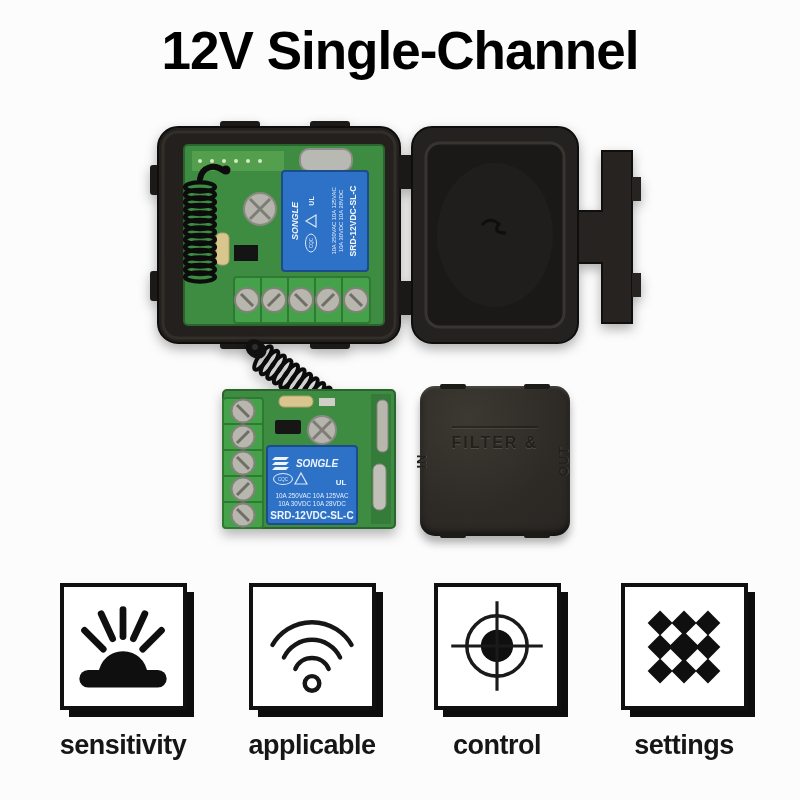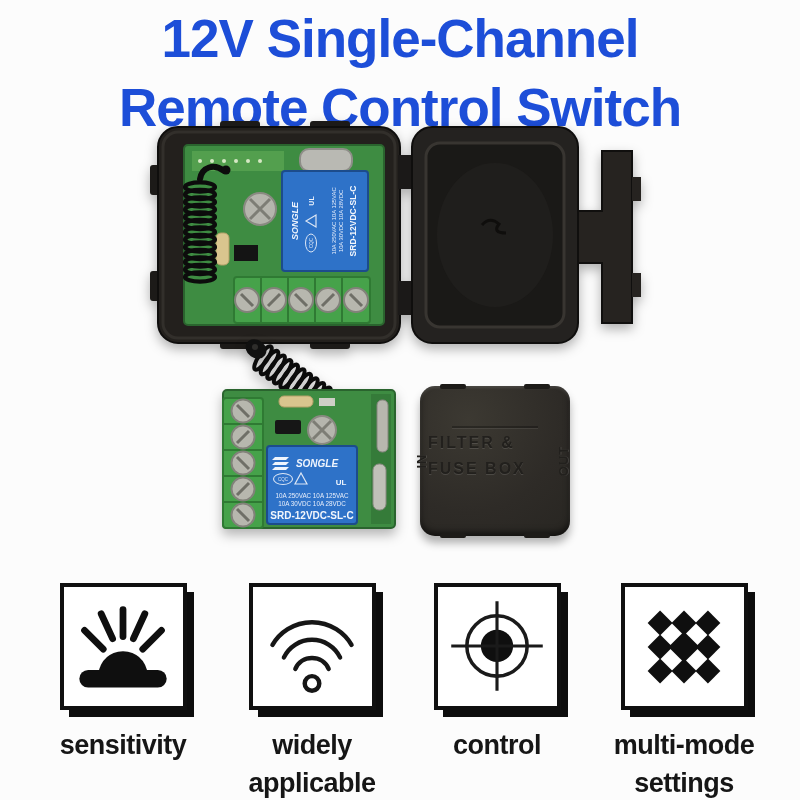--- a/index.html
+++ b/index.html
@@ -4,37 +4,37 @@
 <style>
   html,body{margin:0;padding:0;}
   body{
     width:800px;height:800px;position:relative;overflow:hidden;
     background:#fcfcfc;
     font-family:"Liberation Sans","DejaVu Sans",sans-serif;
   }
   .stage{position:absolute;inset:0;}
   
   .title{
-    position:absolute;top:4px;left:0;width:800px;text-align:center;
-    color:#1d4ed8;font-weight:bold;font-size:53px;line-height:69px;
+    position:absolute;top:16px;left:0;width:800px;text-align:center;
+    color:#000000;font-weight:bold;font-size:53px;line-height:69px;
     letter-spacing:-1px;
   }
   
   .photo-top{position:absolute;left:150px;top:121px;filter:drop-shadow(0 5px 6px rgba(0,0,0,.30));}
   .photo-pcb{position:absolute;left:195px;top:338px;filter:drop-shadow(0 6px 6px rgba(0,0,0,.28));}
   .filter-box{
     position:absolute;left:420px;top:386px;width:150px;height:150px;
     background:radial-gradient(circle at 32% 22%, #3c3932 0%, #2e2b27 60%, #282622 100%);
     border-radius:15px;
     box-shadow:inset 0 2px 3px rgba(255,255,255,.12), inset 0 -4px 6px rgba(0,0,0,.55), 0 7px 8px rgba(0,0,0,.30);
   }
   .filter-box .tab{position:absolute;width:26px;height:5px;background:#1d1b18;border-radius:2px;}
   .emboss{color:#22201d;text-shadow:0 1px 0 rgba(255,255,255,.12);}
   .fb-text{
-    position:absolute;left:8px;right:0;top:44px;text-align:left;
+    position:absolute;left:0;right:0;top:44px;text-align:center;
     font-size:16px;font-weight:bold;letter-spacing:2px;line-height:26px;
   }
   .fb-line{position:absolute;left:32px;right:32px;top:40px;height:2px;
     background:rgba(0,0,0,.28);box-shadow:0 1px 0 rgba(255,255,255,.08);}
   .fb-side{
     position:absolute;top:50%;font-size:13px;font-weight:bold;letter-spacing:1px;
   }
   .fb-in{left:-6px;transform:translateY(-50%) rotate(-90deg);}
   .fb-out{right:-8px;transform:translateY(-50%) rotate(-90deg);}
   
@@ -48,21 +48,20 @@
     line-height:38px;letter-spacing:-.5px;white-space:nowrap;}
   .f1{left:13px;} .f2{left:202px;} .f3{left:387px;} .f4{left:574px;}
 </style>
 </head>
 <body>
 
 <div class="stage">
 
   <div class="title">
     <div>12V Single-Channel</div>
-    <div>Remote Control Switch</div>
   </div>
 
   <svg class="photo-top" width="500" height="232" viewBox="0 0 500 232">
 
     <g>
       <rect x="0" y="44" width="12" height="30" rx="3" fill="#1c1a18"></rect>
       <rect x="0" y="150" width="12" height="30" rx="3" fill="#1c1a18"></rect>
       <rect x="70" y="0" width="40" height="10" rx="3" fill="#1c1a18"></rect>
       <rect x="160" y="0" width="40" height="10" rx="3" fill="#1c1a18"></rect>
       <rect x="70" y="218" width="40" height="10" rx="3" fill="#1c1a18"></rect>
@@ -239,21 +238,20 @@
   </svg>
 
   <div class="filter-box">
     <div class="tab" style="left:20px;top:-2px;"></div>
     <div class="tab" style="right:20px;top:-2px;"></div>
     <div class="tab" style="left:20px;bottom:-2px;"></div>
     <div class="tab" style="right:20px;bottom:-2px;"></div>
     <div class="fb-line"></div>
     <div class="fb-text emboss">
       <div>FILTER &amp;</div>
-      <div>FUSE BOX</div>
     </div>
     <div class="fb-side fb-in emboss">IN</div>
     <div class="fb-side fb-out emboss">OUT</div>
   </div>
 
   <div class="feature f1">
     <div class="icon-box">
       <svg width="104" height="104" viewBox="0 0 100 100">
         <g stroke="#0f0f0f" stroke-width="6.5" stroke-linecap="round">
           <path d="M50,14 V40"></path>
@@ -276,21 +274,20 @@
       <svg width="104" height="104" viewBox="0 0 100 100">
         <g stroke="#161616" stroke-width="4.3" fill="none" stroke-linecap="round">
           <path d="M12,48 A44,44 0 0 1 88,48"></path>
           <path d="M23,60 A30,30 0 0 1 77,60"></path>
           <path d="M34,71 A17.5,17.5 0 0 1 66,71"></path>
           <circle cx="50" cy="85" r="7"></circle>
         </g>
       </svg>
     </div>
     <div class="labels">
-      <div>widely</div>
       <div>applicable</div>
     </div>
   </div>
 
   <div class="feature f3">
     <div class="icon-box">
       <svg width="104" height="104" viewBox="0 0 100 100">
         <circle cx="50" cy="49" r="29" fill="none" stroke="#1a1a1a" stroke-width="3.4"></circle>
         <circle cx="50" cy="49" r="15.5" fill="#0f0f0f"></circle>
         <path d="M50,6 V92 M6,49 H94" stroke="#1a1a1a" stroke-width="3"></path>
@@ -311,18 +308,17 @@
           <path d="M27,38 L39,50 L27,62 L15,50 Z"></path>
             <path d="M50,35 L65,50 L50,65 L35,50 Z"></path>
             <path d="M73,38 L85,50 L73,62 L61,50 Z"></path>
           <path d="M27,61 L39,73 L27,85 L15,73 Z"></path>
             <path d="M50,61 L62,73 L50,85 L38,73 Z"></path>
             <path d="M73,61 L85,73 L73,85 L61,73 Z"></path>
         </g>
       </svg>
     </div>
     <div class="labels">
-      <div>multi-mode</div>
       <div>settings</div>
     </div>
   </div>
 
 </div>
 
 </body></html>

